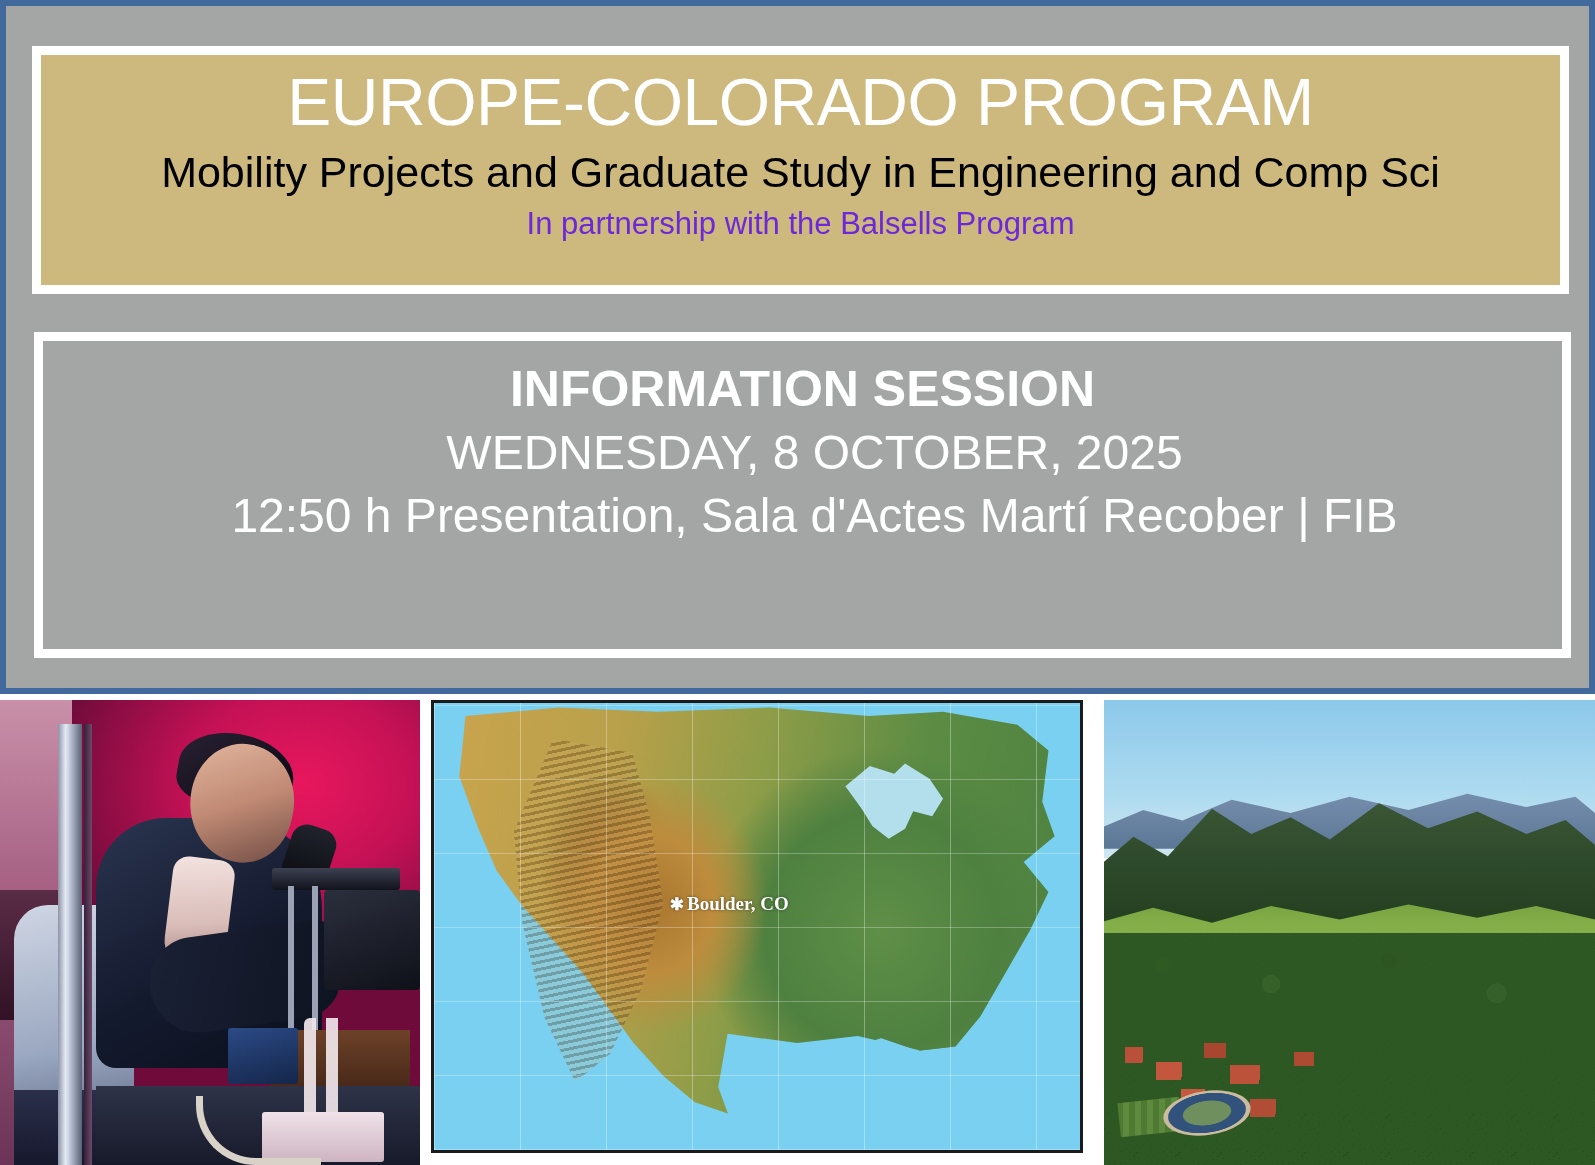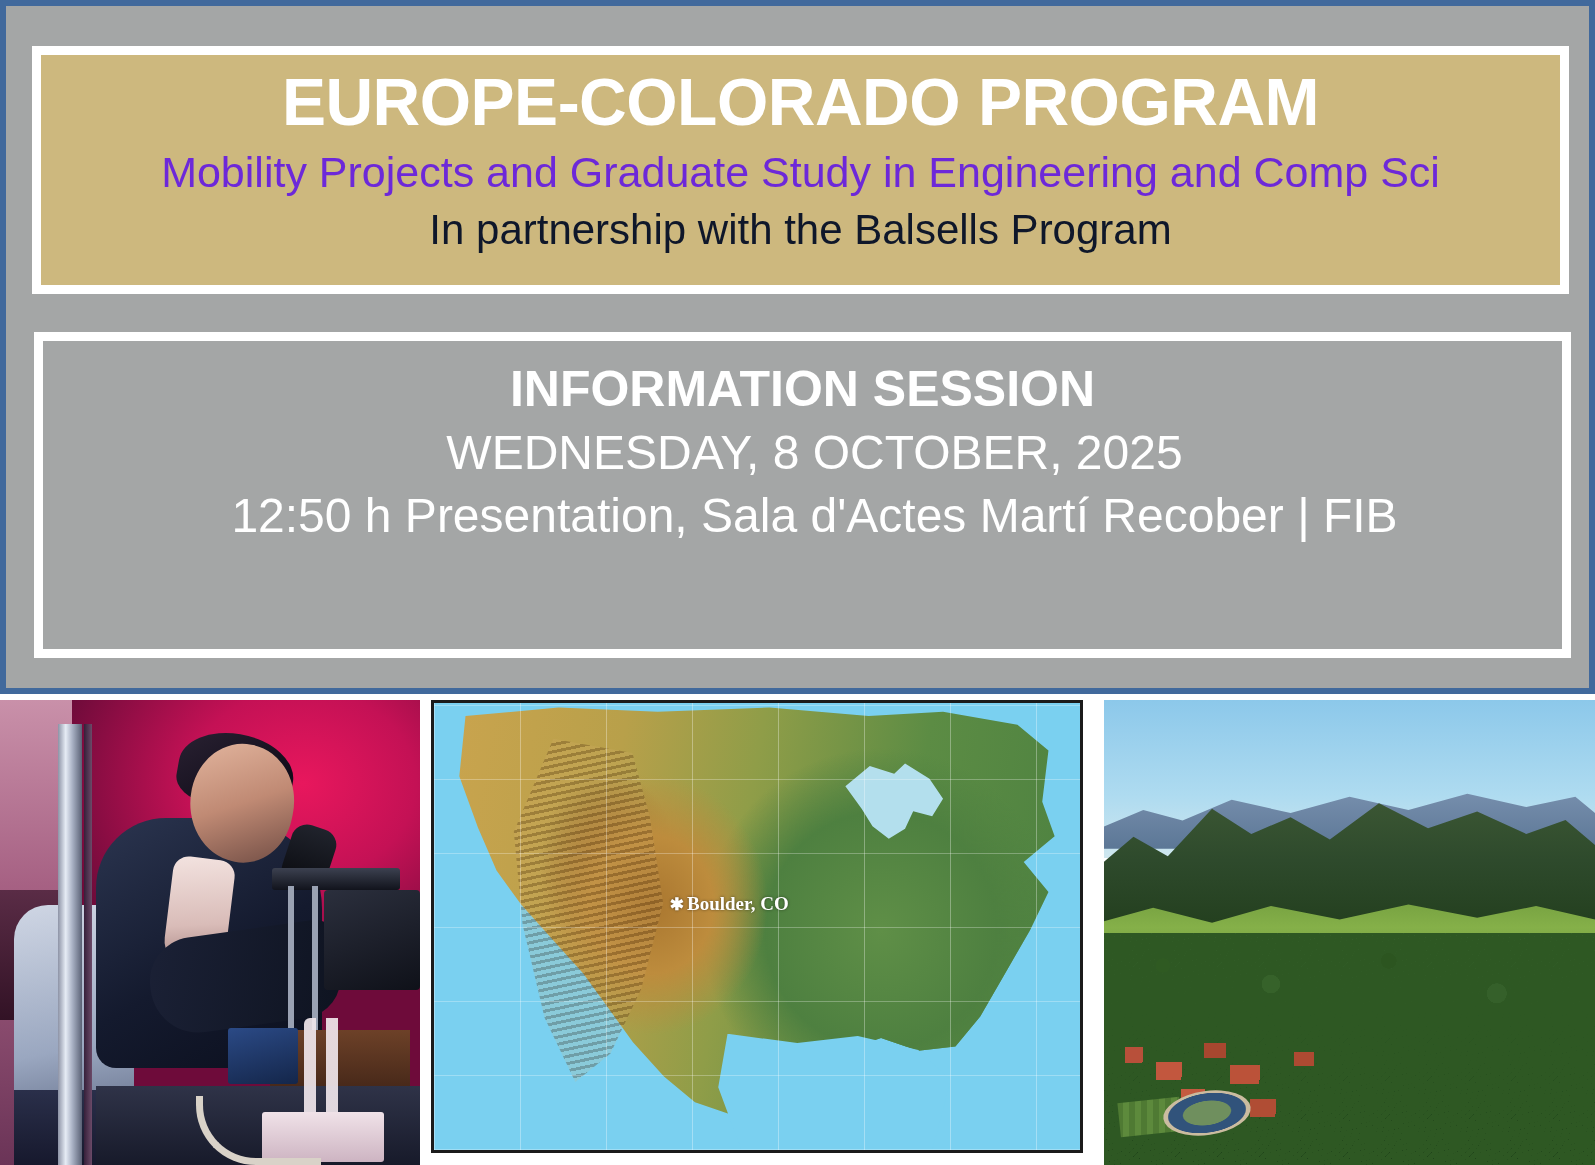--- a/index.html
+++ b/index.html
@@ -41,39 +41,39 @@
     width: 1537px;
     height: 248px;
     background: #cdb87e;
     border: 9px solid #ffffff;
     box-sizing: border-box;
     text-align: center;
     padding: 0;
   }
   .program-title {
     color: #ffffff;
-    font-weight: bold;
+    font-weight: normal;
     font-size: 66px;
     line-height: 1.0;
     letter-spacing: -0.5px;
     margin: 14px 0 0 0;
     white-space: nowrap;
   }
   .program-subtitle {
-    color: #6d28d9;
+    color: #000000;
     font-weight: normal;
     font-size: 43px;
     line-height: 1.08;
     margin: 14px 0 0 0;
     white-space: nowrap;
   }
   .program-partnership {
-    color: #0f172a;
+    color: #6d28d9;
     font-weight: normal;
-    font-size: 42px;
+    font-size: 31px;
     line-height: 1.1;
     margin: 12px 0 0 0;
     white-space: nowrap;
   }
 
   
   .session-box {
     position: absolute;
     left: 28px;
     top: 326px;

